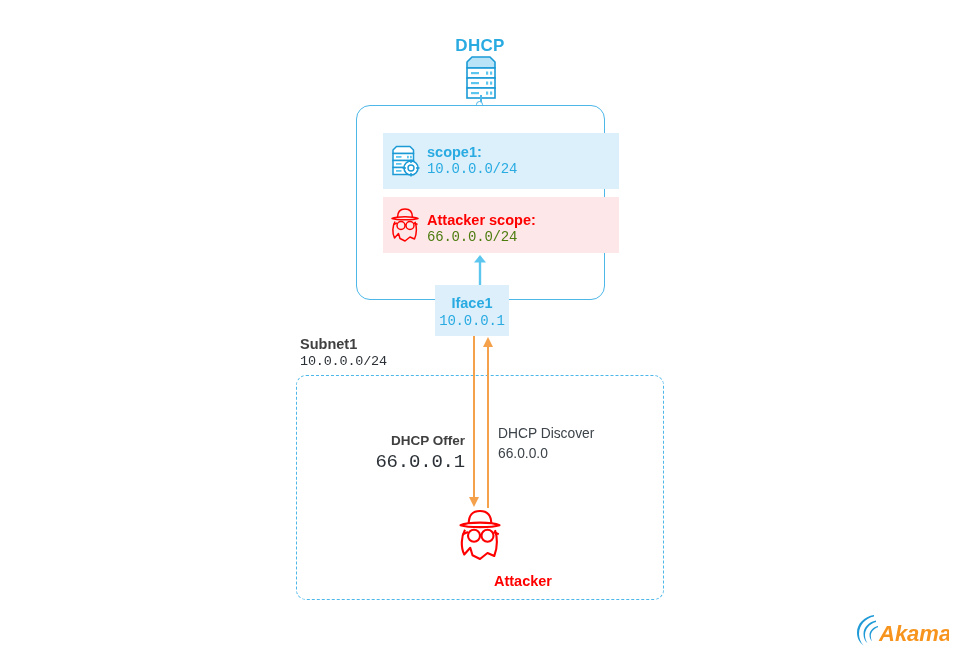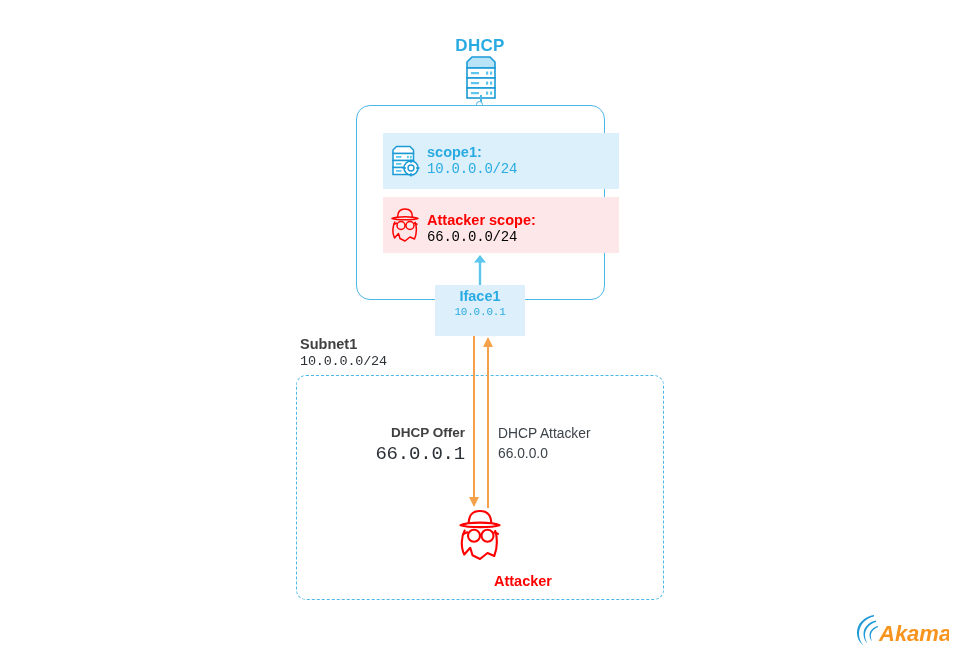--- a/index.html
+++ b/index.html
@@ -30,21 +30,21 @@
     color: #29abe2;
     font-family: "Liberation Mono", monospace;
   }
   .t-red-bold {
     color: #ff0000;
     font-weight: bold;
     font-family: "Liberation Sans", sans-serif;
     margin-top: 8px;
   }
   .t-mono-red {
-    color: #000000;
+    color: #4d7c0f;
     font-family: "Liberation Mono", monospace;
   }
   .t-dark-bold {
     color: #404040;
     font-weight: bold;
     font-family: "Liberation Sans", sans-serif;
   }
   .t-dark {
     color: #3c4349;
     font-family: "Liberation Sans", sans-serif;
@@ -106,28 +106,28 @@
   .scope-text { line-height: 1.22; }
   .scope-text .l1 { font-size: 14.5px; display: block; }
   .scope-text .l2 { font-size: 14px; display: block; letter-spacing: -0.2px;}
 
   
   #iface-to-scope-arrow { left: 466px; top: 253px; }
 
   
   #iface-box {
     left: 435px; top: 285px;
-    width: 90px; height: 51px;
+    width: 74px; height: 51px;
     background: #ddeffb;
     text-align: center;
     box-sizing: border-box;
-    padding-top: 3px;
+    padding-top: 10px;
   }
   #iface-box .l1 { font-size: 14.5px; display: block; line-height: 1.2; }
-  #iface-box .l2 { font-size: 11px; display: block; line-height: 1.3; letter-spacing: -0.2px;}
+  #iface-box .l2 { font-size: 14px; display: block; line-height: 1.3; letter-spacing: -0.2px;}
 
   
   #subnet-name { left: 300px; top: 336px; font-size: 14.5px; }
   #subnet-cidr { left: 300px; top: 354px; font-size: 13.5px; letter-spacing:-0.2px;}
 
   
   #subnet-box {
     left: 296px; top: 375px;
     width: 368px; height: 225px;
     border: 1.6px dashed #4cb7e8;
@@ -139,21 +139,21 @@
   #offer-arrow { left: 466px; top: 336px; }
   #discover-arrow { left: 480px; top: 336px; }
 
   
   #offer-label {
     left: 340px; top: 424px;
     width: 125px;
     text-align: right;
     line-height: 1.35;
   }
-  #offer-label .l1 { font-size: 13.5px; display: block; }
+  #offer-label .l1 { font-size: 13.5px; display: block; margin-top: 8px; }
   #offer-label .l2 { font-size: 19px; display: block; letter-spacing:-0.2px;}
   #discover-label {
     left: 498px; top: 424px;
     width: 180px;
     text-align: left;
     line-height: 1.42;
   }
   #discover-label span { font-size: 13.8px; display: block; }
 
   
@@ -274,21 +274,21 @@
       <path d="M8 1 L13 11 L3 11 Z" fill="#f5a04b"></path>
     </svg>
   </div>
 
   <div class="abs" id="offer-label">
     <span class="l1 t-dark-bold">DHCP Offer</span>
     <span class="l2 t-mono-dark">66.0.0.1</span>
   </div>
 
   <div class="abs t-dark" id="discover-label">
-    <span>DHCP Attacker</span>
+    <span>DHCP Discover</span>
     <span>66.0.0.0</span>
   </div>
 
   <div class="abs" id="attacker-icon">
     <svg width="56" height="54" viewBox="0 0 34 36">
       <path d="M9.5 10.5 C9.5 4.5 12 2 17 2 C22 2 24.5 4.5 24.5 10.5" fill="none" stroke="#ff0000" stroke-width="1.4" stroke-linejoin="round"></path>
       <path d="M4 11.5 C9 9.2 25 9.2 30 11.5 C25 13.2 9 13.2 4 11.5 Z" fill="none" stroke="#ff0000" stroke-width="1.4" stroke-linejoin="round"></path>
       <circle cx="13" cy="18.5" r="4" fill="none" stroke="#ff0000" stroke-width="1.4"></circle>
       <circle cx="22" cy="18.5" r="4" fill="none" stroke="#ff0000" stroke-width="1.4"></circle>
       <line x1="17" y1="18" x2="18" y2="18" stroke="#ff0000" stroke-width="1.4"></line>

